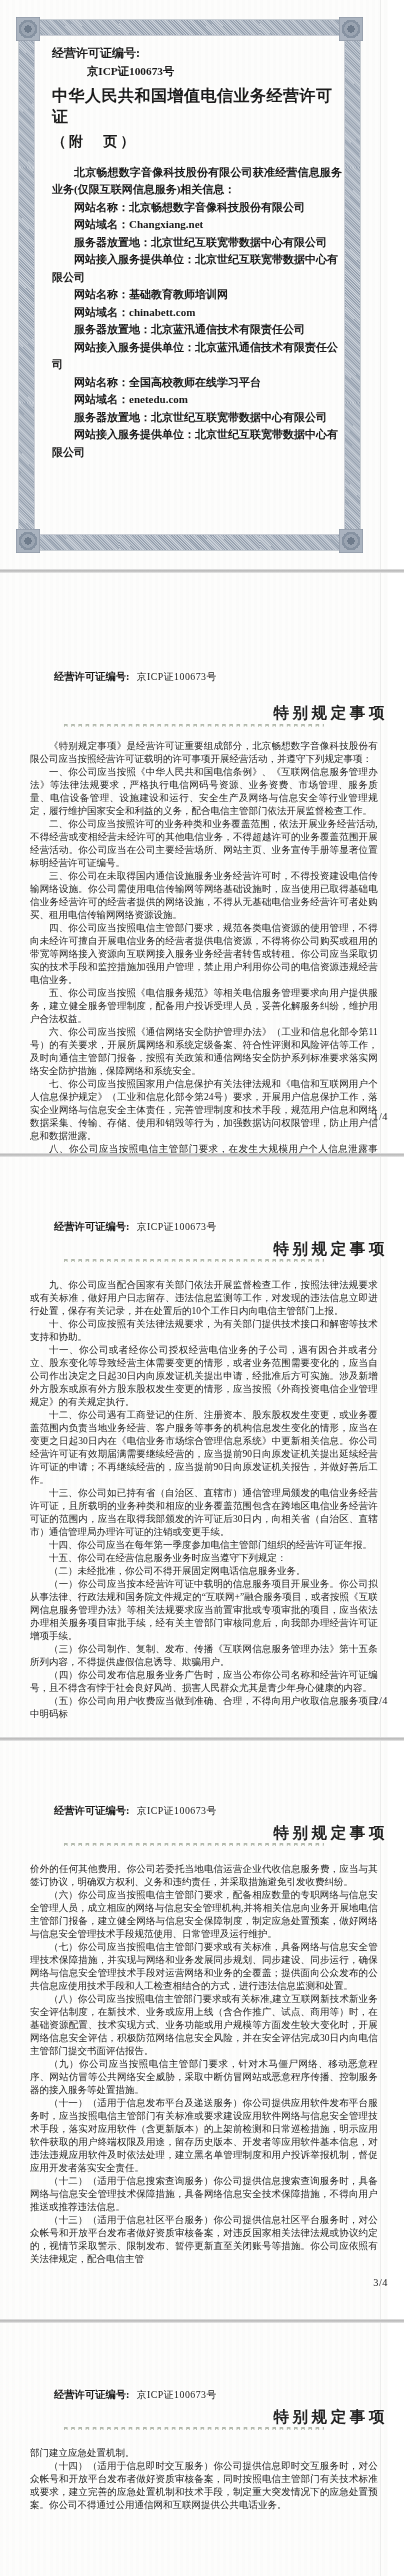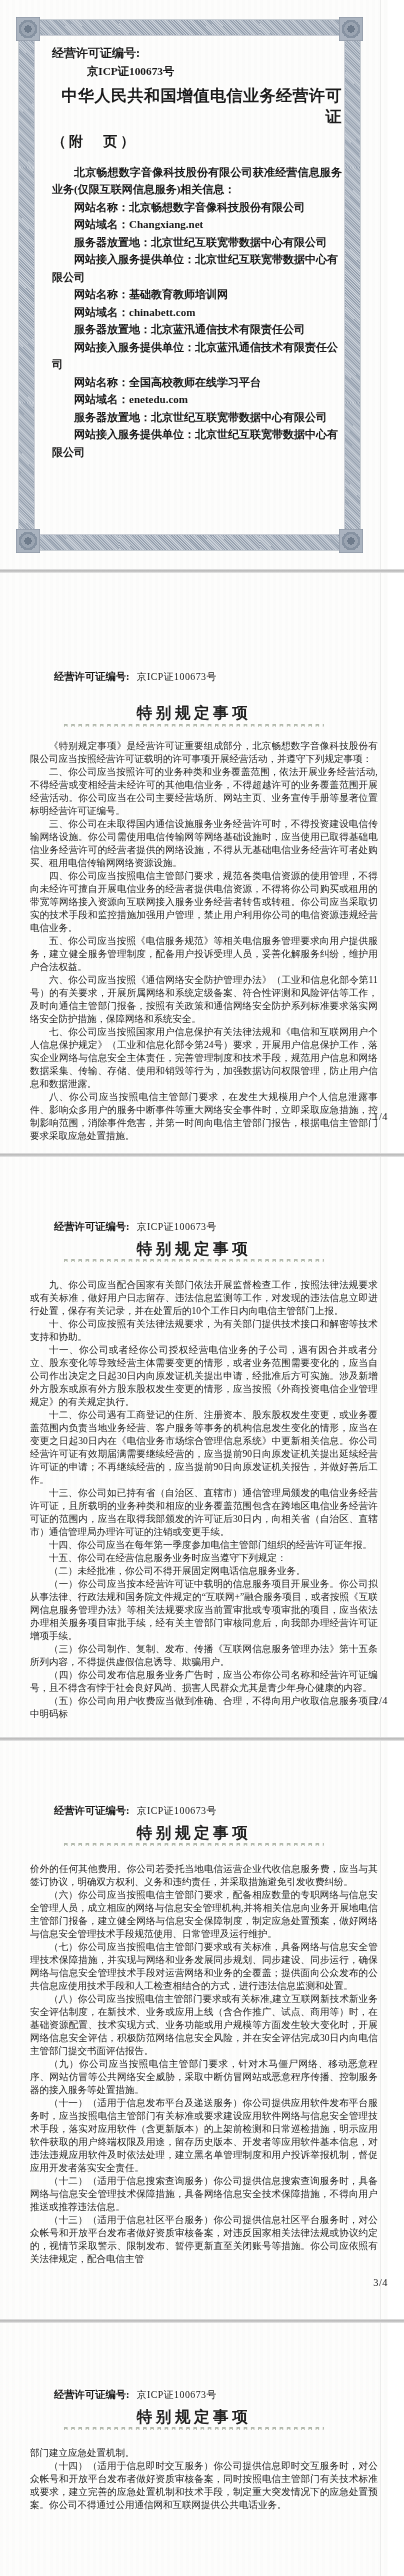--- a/index.html
+++ b/index.html
@@ -41,37 +41,37 @@
     box-shadow:inset 0 0 0 0.5px #8792a0;
   }
   .c-tl{top:16.5px;left:15.5px;}
   .c-tr{top:16.5px;right:25px;}
   .c-bl{bottom:16px;left:15.5px;}
   .c-br{bottom:16px;right:25px;}
 
   .cert-content{position:absolute;top:45px;left:52px;right:46px;font-weight:bold;}
   .cert-label{font-size:12px;margin:0;}
   .cert-num{font-size:11.3px;margin:2.1px 0 0 35px;}
-  .cert-title{font-size:16px;text-align:right;margin:7.2px 0 0;letter-spacing:0.5px;font-weight:bold;}
+  .cert-title{font-size:16px;text-align:left;margin:7.2px 0 0;letter-spacing:0.5px;font-weight:bold;}
   .cert-sub{font-size:14px;text-align:left;margin:5.2px 0 0;letter-spacing:3.1px;font-weight:bold;}
   .cert-intro{font-size:11px;line-height:17.5px;margin:12.4px 0 0;text-indent:2em;text-align:justify;}
   .cert-fields{margin-top:0;}
   .cert-fields p{font-size:11px;line-height:17.5px;margin:0;text-indent:2em;}
 
   
   .p2{height:580px;padding-top:97px;}
   .p3{height:580px;padding-top:63px;}
   .p4{height:578px;padding-top:63px;}
   .p5{height:550px;padding-top:65px;}
 
   .sp-header{margin-left:54px;line-height:14.4px;white-space:nowrap;}
   .sp-header .lbl{font-size:10.3px;font-weight:bold;}
   .sp-header .num{font-size:9.8px;margin-left:5.2px;letter-spacing:0.5px;}
   .sp-title{
-    text-align:center;font-size:15.5px;line-height:18.5px;font-weight:bold;
+    text-align:right;font-size:15.5px;line-height:18.5px;font-weight:bold;
     letter-spacing:3.6px;margin:4.1px 0 0;color:#222;
   }
   .p2 .sp-title{margin-top:18.5px;}
   .zigzag{
     width:260px;height:4.6px;margin:1px auto 0;
     background:
       linear-gradient(135deg,#9ba494 2.1px,transparent 0) 0 0/7.2px 4.6px repeat-x,
       linear-gradient(-135deg,#9ba494 2.1px,transparent 0) 3.6px 0/7.2px 4.6px repeat-x;
     opacity:.75;
   }
@@ -139,20 +139,21 @@
   <div class="sp-header">
     <span class="lbl">经营许可证编号:</span>
     <span class="num">京ICP证100673号</span>
   </div>
   <h2 class="sp-title">特别规定事项</h2>
   <div class="zigzag"></div>
   <div class="sp-body">
 
       <p class="para">《特别规定事项》是经营许可证重要组成部分，北京畅想数字音像科技股份有限公司应当按照经营许可证载明的许可事项开展经营活动，并遵守下列规定事项：</p>
 
+      <p class="para">一、你公司应当按照《中华人民共和国电信条例》、《互联网信息服务管理办法》等法律法规要求，严格执行电信网码号资源、业务资费、市场管理、服务质量、电信设备管理、设施建设和运行、安全生产及网络与信息安全等行业管理规定，履行维护国家安全和利益的义务，配合电信主管部门依法开展监督检查工作。</p>
 
       <p class="para">二、你公司应当按照许可的业务种类和业务覆盖范围，依法开展业务经营活动,不得经营或变相经营未经许可的其他电信业务，不得超越许可的业务覆盖范围开展经营活动。你公司应当在公司主要经营场所、网站主页、业务宣传手册等显著位置标明经营许可证编号。</p>
 
       <p class="para">三、你公司在未取得国内通信设施服务业务经营许可时，不得投资建设电信传输网络设施。你公司需使用电信传输网等网络基础设施时，应当使用已取得基础电信业务经营许可的经营者提供的网络设施，不得从无基础电信业务经营许可者处购买、租用电信传输网网络资源设施。</p>
 
       <p class="para">四、你公司应当按照电信主管部门要求，规范各类电信资源的使用管理，不得向未经许可擅自开展电信业务的经营者提供电信资源，不得将你公司购买或租用的带宽等网络接入资源向互联网接入服务业务经营者转售或转租。你公司应当采取切实的技术手段和监控措施加强用户管理，禁止用户利用你公司的电信资源违规经营电信业务。</p>
 
       <p class="para">五、你公司应当按照《电信服务规范》等相关电信服务管理要求向用户提供服务，建立健全服务管理制度，配备用户投诉受理人员，妥善化解服务纠纷，维护用户合法权益。</p>
 
       <p class="para">六、你公司应当按照《通信网络安全防护管理办法》（工业和信息化部令第11号）的有关要求，开展所属网络和系统定级备案、符合性评测和风险评估等工作，及时向通信主管部门报备，按照有关政策和通信网络安全防护系列标准要求落实网络安全防护措施，保障网络和系统安全。</p>

